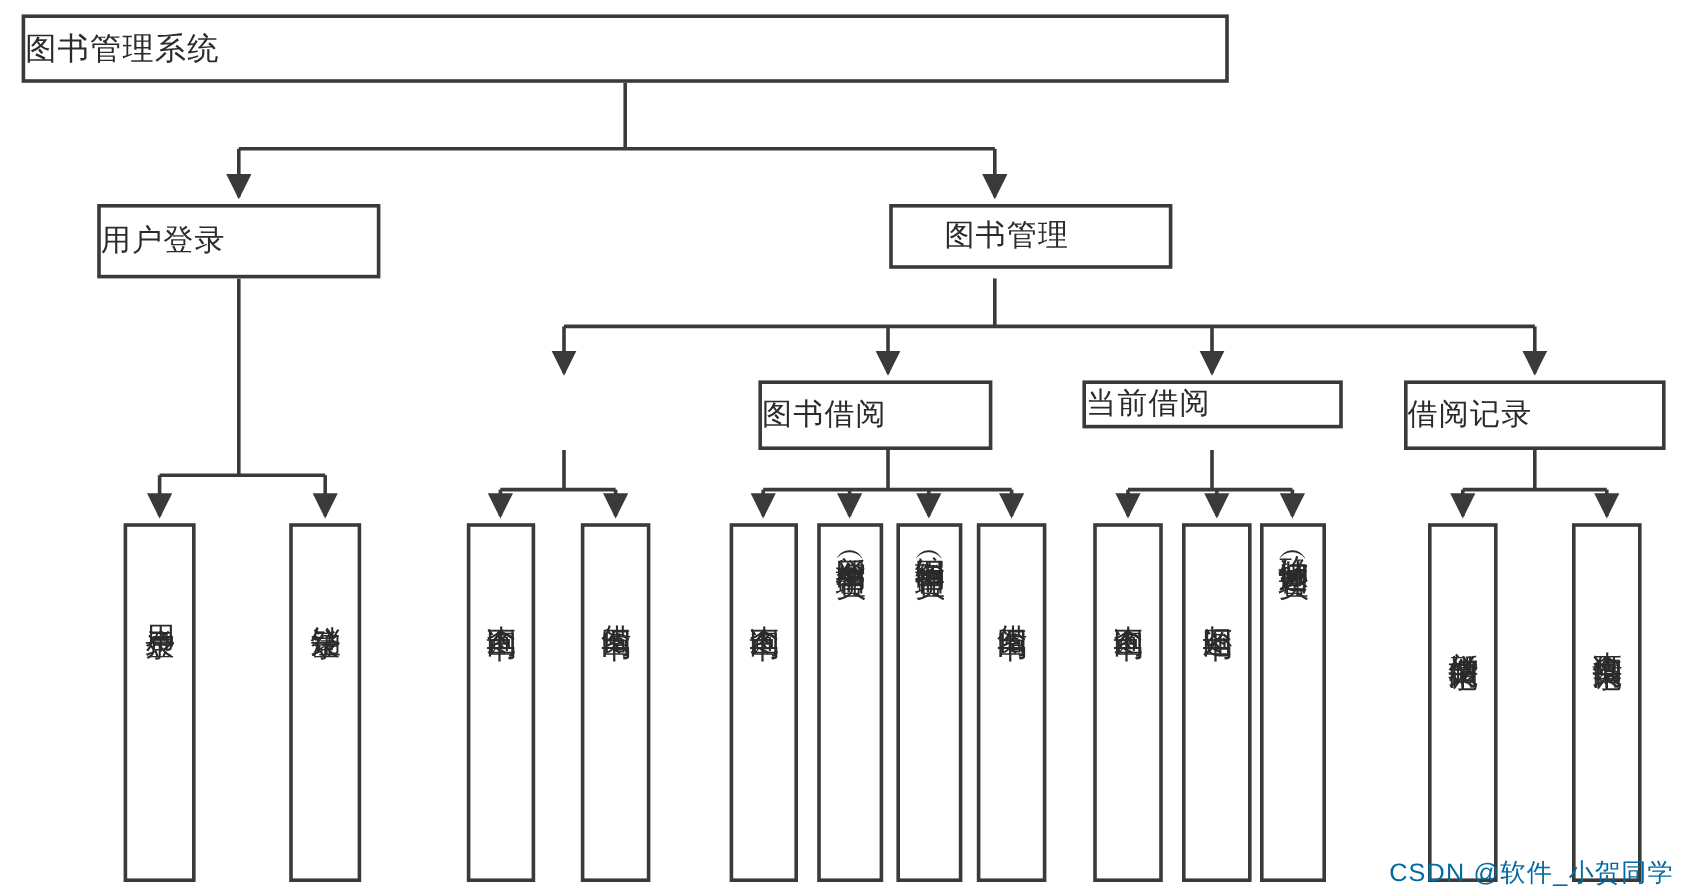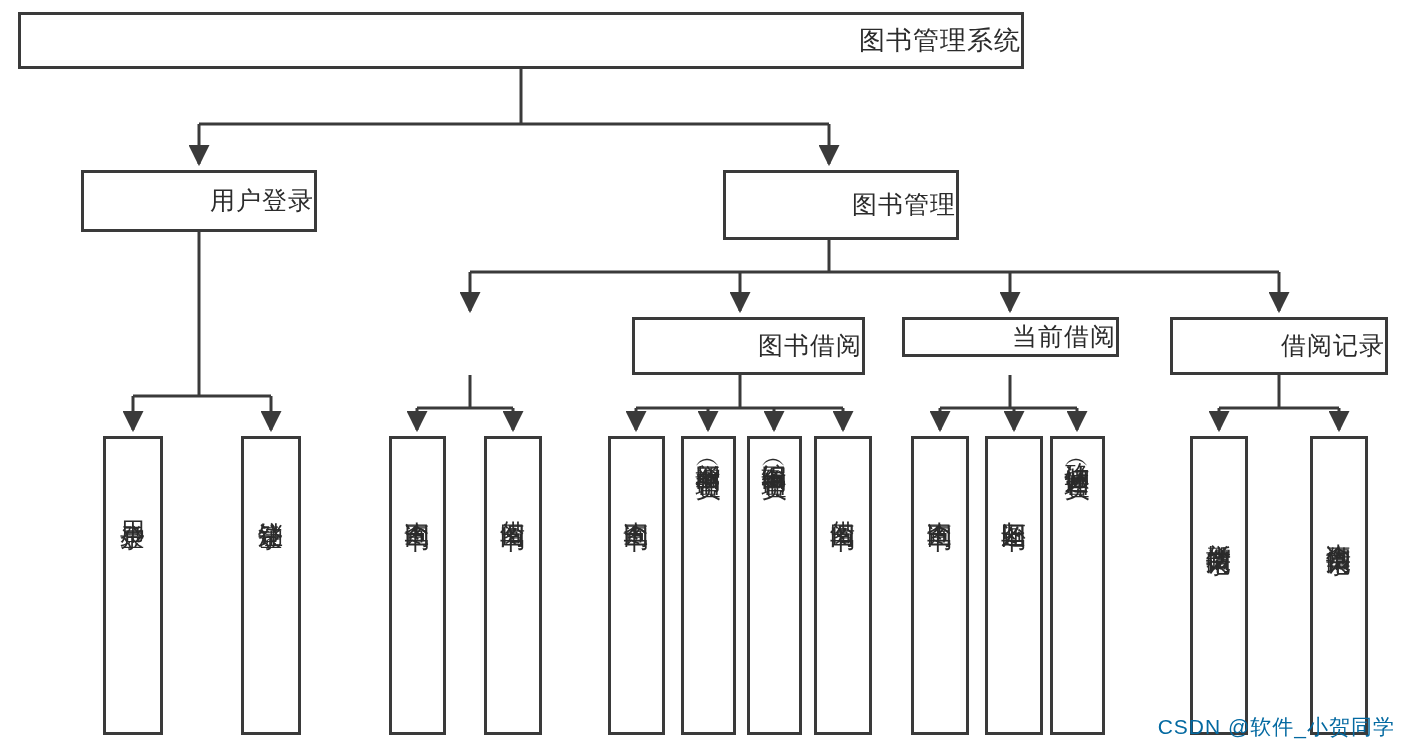--- a/index.html
+++ b/index.html
@@ -18,21 +18,21 @@
     background: #ffffff;
     overflow: hidden;
   }
   .node {
     position: absolute;
     box-sizing: border-box;
     border: 3px solid #3a3a3a;
     background: #ffffff;
     display: flex;
     align-items: center;
-    justify-content: flex-end;
+    justify-content: flex-start;
     color: #2b2b2b;
   }
   .node.horiz {
     font-size: 25px;
     letter-spacing: 1px;
     line-height: 1.1;
   }
   .node.root {
     font-size: 26px;
   }
@@ -133,25 +133,25 @@
     </g>
   </svg>
 
   <div class="node horiz root" style="left:18px; top:12px; width:1006px; height:57px;">
     <span>图书管理系统</span>
   </div>
 
   <div class="node horiz" style="left:81px; top:170px; width:236px; height:62px;">
     <span>用户登录</span>
   </div>
-  <div class="node horiz" style="left:723px; top:170px; width:236px; height:70px;">
+  <div class="node horiz" style="left:741px; top:170px; width:236px; height:54px;padding-left:43px;">
     <span>图书管理</span>
   </div>
 
-  <div class="node horiz" style="left:632px; top:317px; width:233px; height:58px;">
+  <div class="node horiz" style="left:632px; top:317px; width:195px; height:58px;">
     <span>图书借阅</span>
   </div>
   <div class="node horiz" style="left:902px; top:317px; width:217px; height:40px;">
     <span>当前借阅</span>
   </div>
   <div class="node horiz" style="left:1170px; top:317px; width:218px; height:58px;">
     <span>借阅记录</span>
   </div>
 
   <div class="node vert mid" style="left:103px; top:436px; width:60px; height:299px;">

